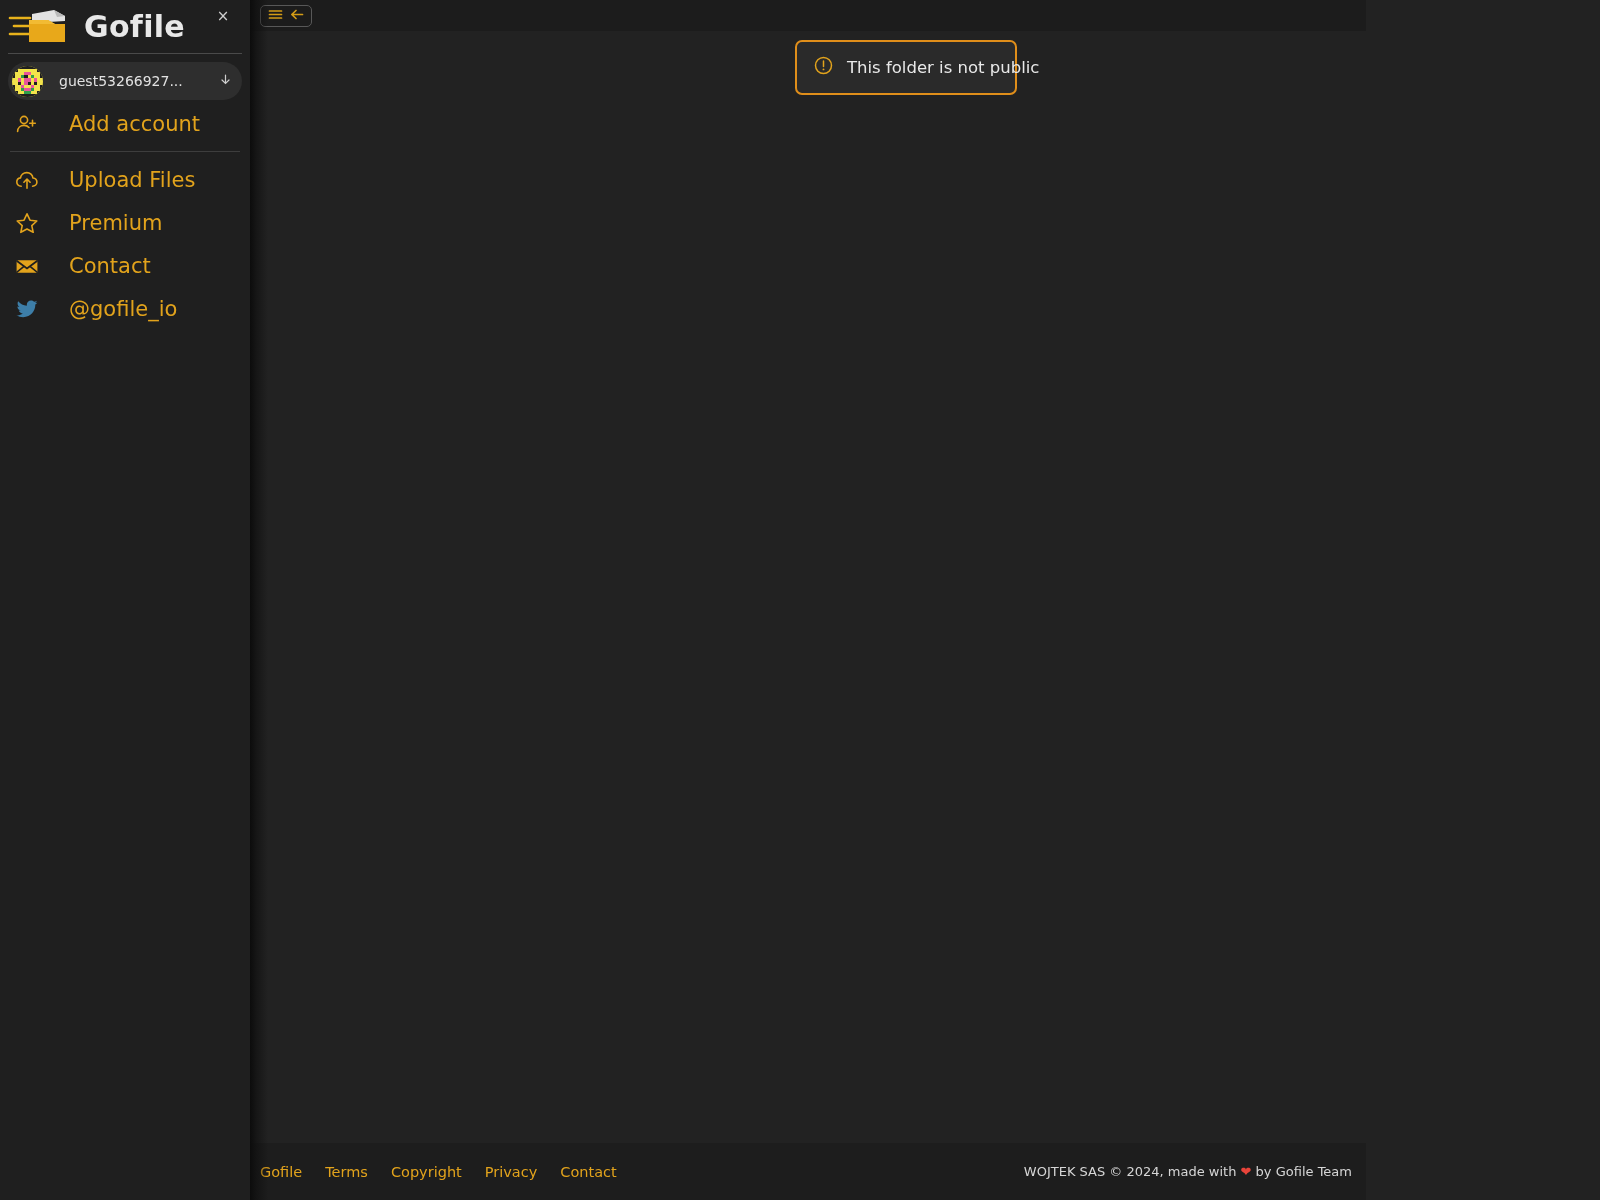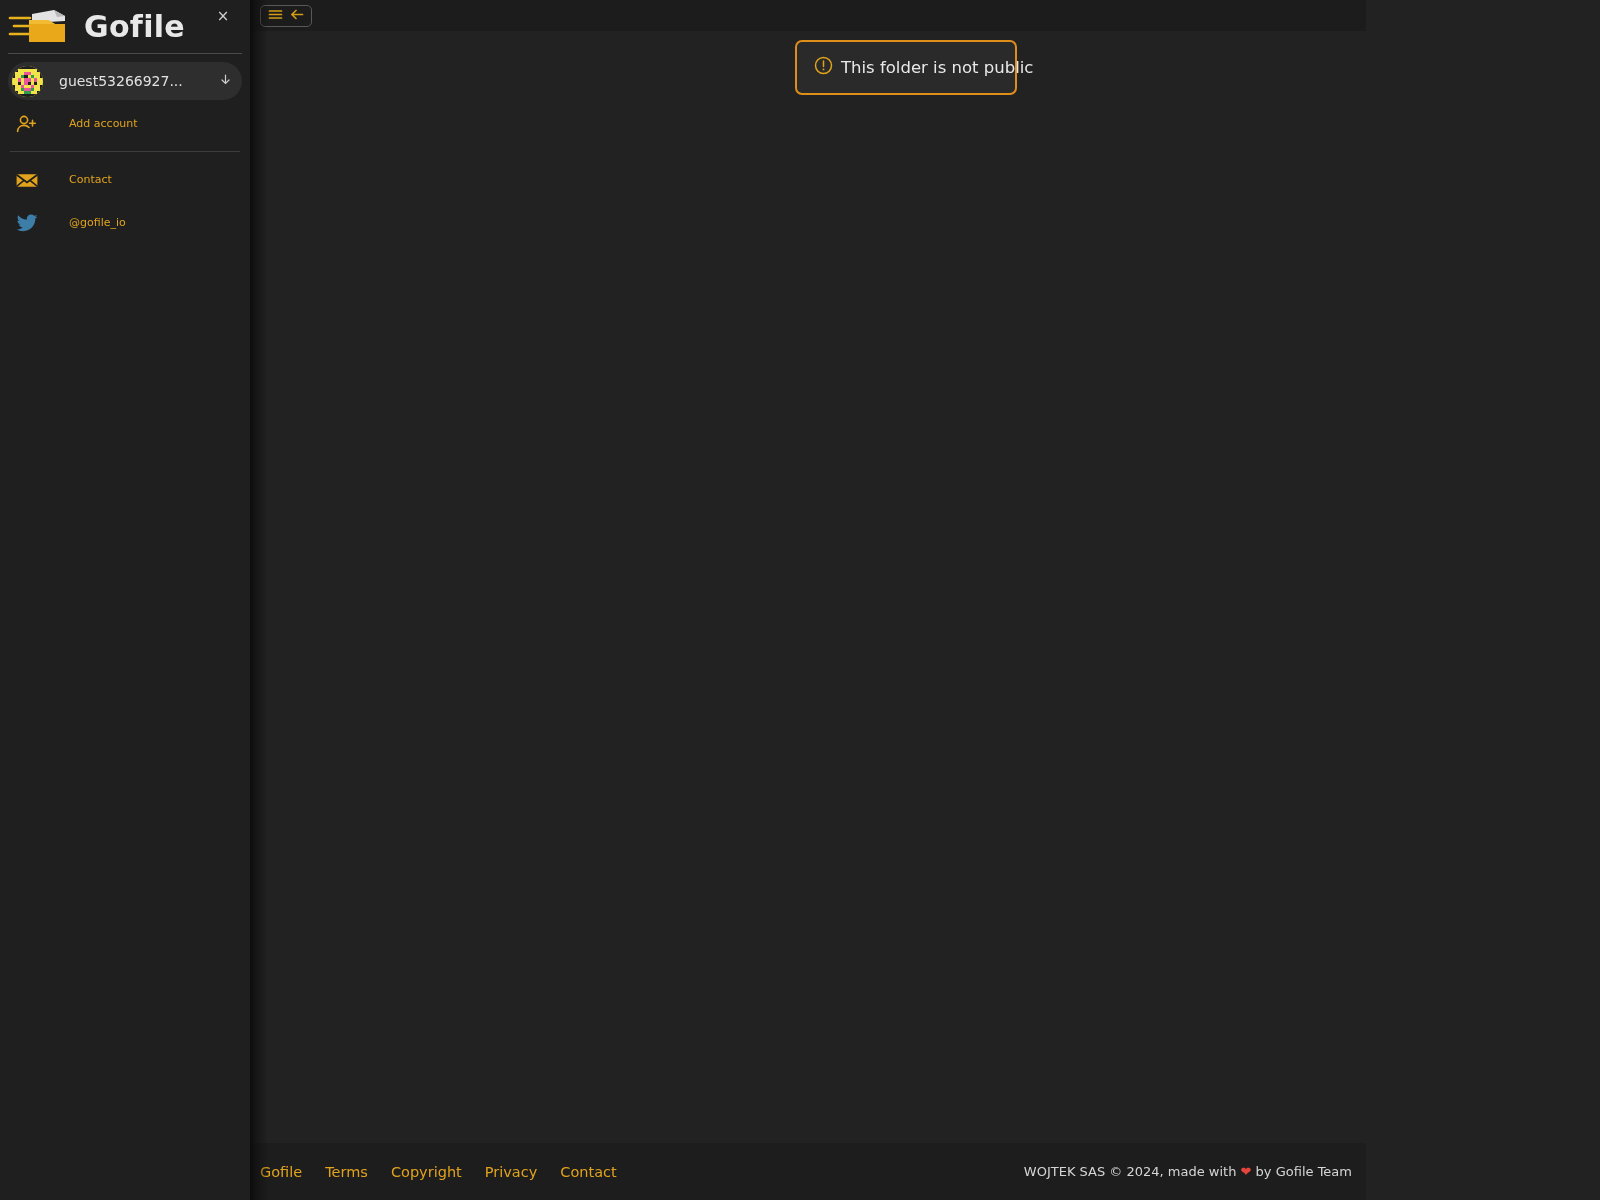--- a/index.html
+++ b/index.html
@@ -128,21 +128,21 @@
     width: 34px;
     flex: 0 0 34px;
     display: flex;
     align-items: center;
     justify-content: center;
   }
 
   .nav-label {
     margin-left: 25px;
     color: #e2a31c;
-    font-size: 11px;
+    font-size: 21px;
     white-space: nowrap;
   }
 
   .nav-divider {
     height: 1px;
     background: #3d3d3d;
     margin: 6px 10px 6px 10px;
   }
 
   
@@ -186,21 +186,21 @@
     top: 9px;
     left: 545px;
     width: 222px;
     height: 55px;
     border: 2px solid #e08e1a;
     border-radius: 7px;
     background: #2a2a2a;
     display: flex;
     align-items: center;
     padding-left: 17px;
-    gap: 8px;
+    gap: 14px;
   }
 
   .alert-text {
     color: #e9e9e9;
     font-size: 16.5px;
     white-space: nowrap;
   }
 
   
   #footer {
@@ -317,21 +317,38 @@
             <path d="M2.6 19.5 C2.6 15.6 5.6 13.4 9 13.4 C11 13.4 12.8 14.2 14 15.5"></path>
             <path d="M17.5 8.4 L17.5 14 M14.7 11.2 L20.3 11.2"></path>
           </svg>
         </span>
         <span class="nav-label">Add account</span>
       </div>
 
       <div class="nav-divider"></div>
 
 
-
+      <div class="nav-item">
+        <span class="nav-icon">
+          <svg width="24" height="24" viewBox="0 0 24 24" fill="none" stroke="#e2a31c" stroke-width="1.6" stroke-linecap="round" stroke-linejoin="round">
+            <path d="M6.2 18.2 C3.5 18.2 1.8 16.3 1.8 14 C1.8 11.8 3.4 10.1 5.5 9.9 C5.9 6.8 8.5 4.6 11.8 4.6 C15.1 4.6 17.7 7 17.9 10 C20.2 10.2 21.9 11.9 21.9 14.1 C21.9 16.4 20.1 18.2 17.6 18.2"></path>
+            <path d="M12 20.2 L12 11.3 M8.9 14.2 L12 11 L15.1 14.2"></path>
+          </svg>
+        </span>
+        <span class="nav-label">Upload Files</span>
+      </div>
+
+      <div class="nav-item">
+        <span class="nav-icon">
+          <svg width="24" height="24" viewBox="0 0 24 24" fill="none" stroke="#e2a31c" stroke-width="1.6" stroke-linejoin="round">
+            <path d="M12 2.8 L15 9.2 L21.8 10 L16.8 14.7 L18.2 21.3 L12 18 L5.8 21.3 L7.2 14.7 L2.2 10 L9 9.2 Z"></path>
+          </svg>
+        </span>
+        <span class="nav-label">Premium</span>
+      </div>
 
 
 
       <div class="nav-item">
         <span class="nav-icon">
           <svg width="24" height="24" viewBox="0 0 24 24">
             <rect x="1.6" y="6.2" width="20.8" height="12.6" rx="1.2" fill="#e2a31c"></rect>
             <path d="M1.6 6.8 L12 14.4 L22.4 6.8" fill="none" stroke="#1f1f1f" stroke-width="1.9"></path>
             <path d="M1.6 18.4 L9 12.4 M22.4 18.4 L15 12.4" fill="none" stroke="#1f1f1f" stroke-width="1.5"></path>
           </svg>

